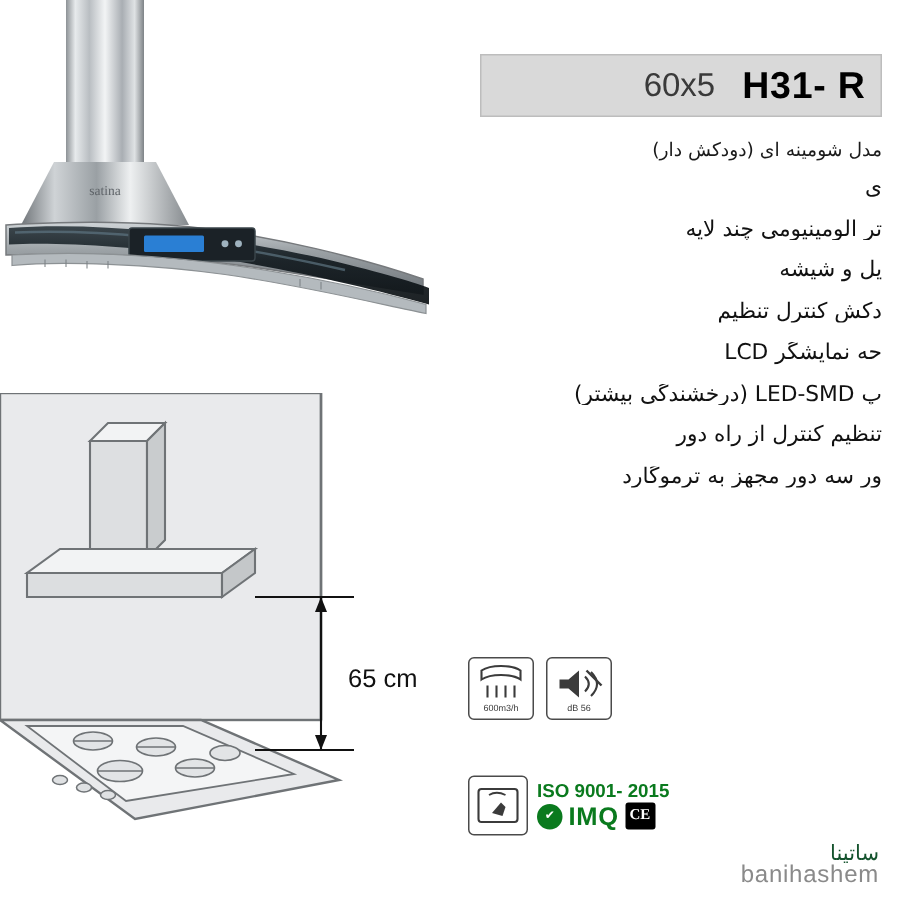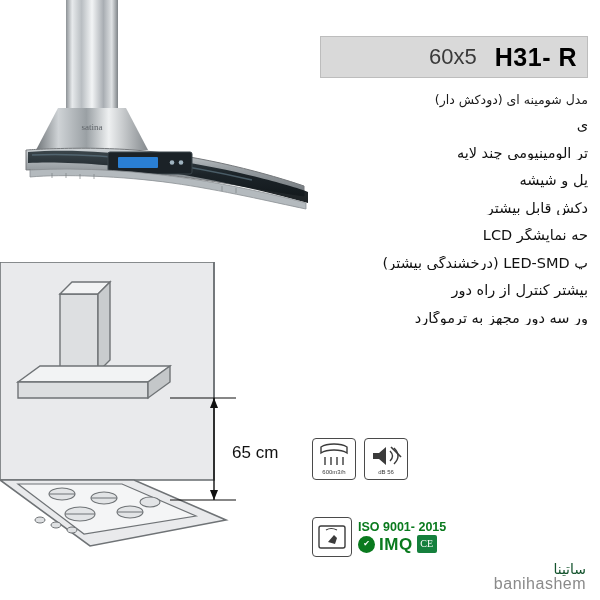--- a/index.html
+++ b/index.html
@@ -30,21 +30,20 @@
   }
 
   
   .hood-photo {
     position: absolute;
     left: 0;
     top: 0;
     width: 320px;
     height: 215px;
     overflow: hidden;
-    padding-left: 22px;
   }
   .hood-photo svg { display: block; }
 
   
   .diagram {
     position: absolute;
     left: 0;
     top: 262px;
     width: 320px;
     height: 300px;
@@ -211,25 +210,25 @@
     color: #fff;
     font-size: 8px;
     font-family: "Liberation Sans", sans-serif;
     display: flex;
     align-items: center;
     justify-content: center;
   }
   .ce-mark {
     width: 20px;
     height: 18px;
-    background: #15803d;
+    background: #000000;
     color: #fff;
     font-family: "Liberation Serif", serif;
     font-size: 10px;
-    font-weight: normal;
+    font-weight: bold;
     display: flex;
     align-items: center;
     justify-content: center;
     border-radius: 2px;
   }
 
   .brand {
     position: absolute;
     right: 14px;
     bottom: 8px;
@@ -378,24 +377,24 @@
       <span class="model-name">H31- R</span>
       <span class="model-size">60x5</span>
     </div>
 
     <div class="subtitle">مدل شومینه ای (دودکش دار)</div>
 
     <ul class="feature-list">
       <li>ی</li>
       <li>تر آلومینیومی چند لایه</li>
       <li>یل و شیشه</li>
-      <li>دکش قابل بیشتر</li>
+      <li>دکش کنترل تنظیم</li>
       <li>حه نمایشگر LCD</li>
       <li>پ LED-SMD (درخشندگی بیشتر)</li>
-      <li>بیشتر کنترل از راه دور</li>
+      <li>تنظیم کنترل از راه دور</li>
       <li>ور سه دور مجهز به ترموگارد</li>
     </ul>
 
     <div class="badges">
       <div class="badge">
         <svg width="38" height="36" viewBox="0 0 38 36" xmlns="http://www.w3.org/2000/svg">
           <path d="M6,6 C12,2 26,2 32,6 L32,12 C26,8 12,8 6,12 Z" fill="none" stroke="#3b3b3b" stroke-width="1.4"></path>
           <g stroke="#3b3b3b" stroke-width="1.4" fill="none">
             <path d="M10,16 q0,6 0,8"></path>
             <path d="M16,16 q0,6 0,8"></path>

